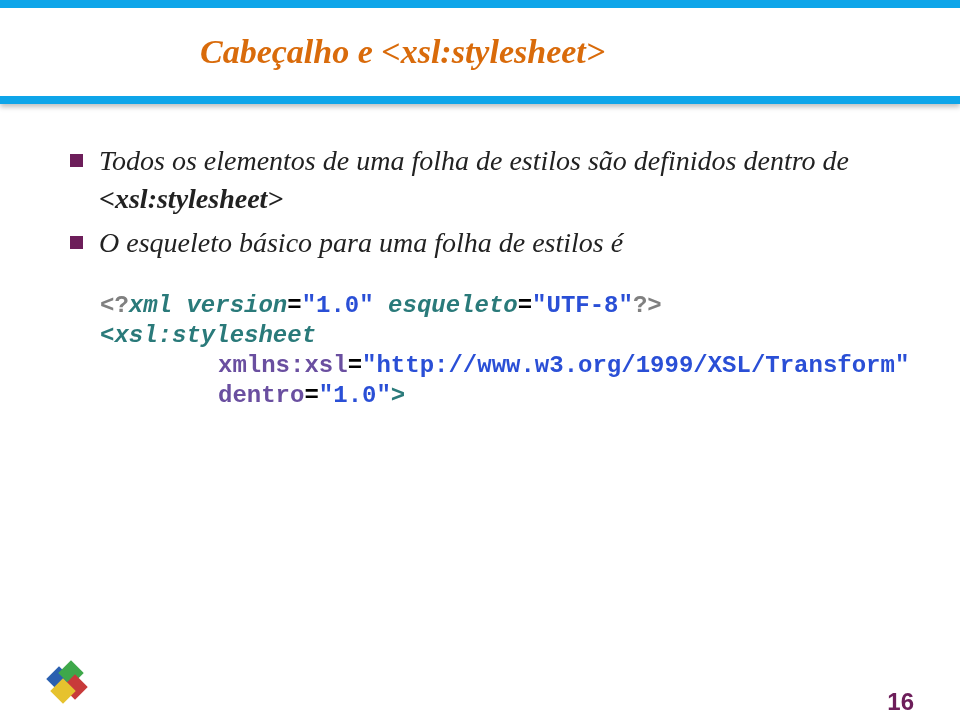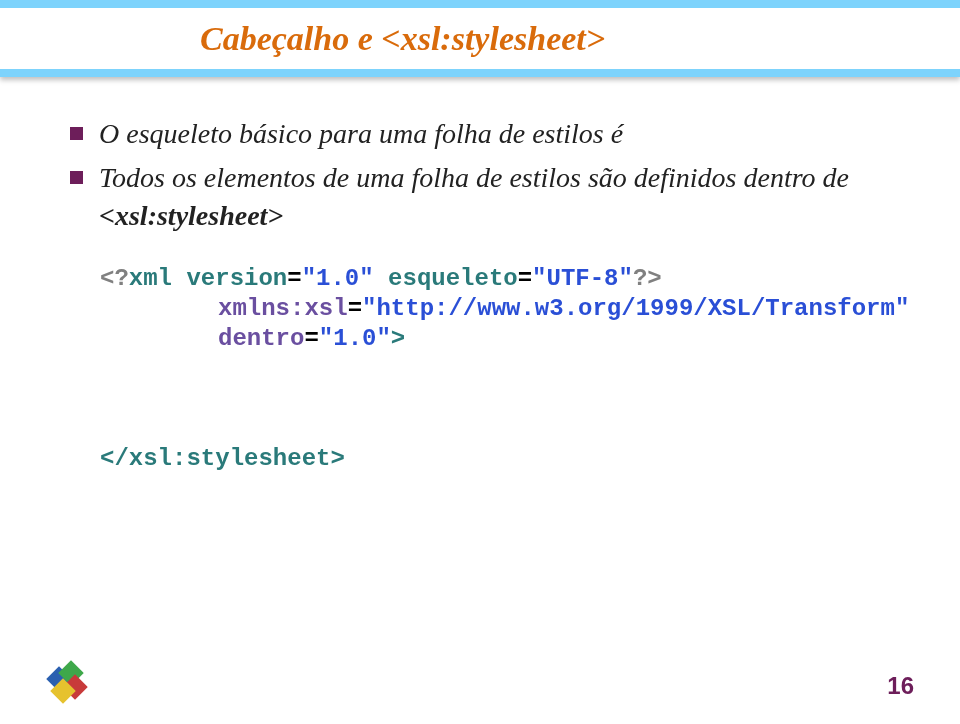--- a/index.html
+++ b/index.html
@@ -3,22 +3,22 @@
 <meta charset="utf-8">
 <style>
   * { margin: 0; padding: 0; box-sizing: border-box; }
   html, body { width: 960px; height: 724px; }
   body {
     font-family: Georgia, 'Times New Roman', serif;
     background: #fff;
     position: relative;
   }
   .title-band {
-    background: #7dd3fc;
-    height: 77px;
+    background: #0ea5e9;
+    height: 104px;
     width: 100%;
     position: relative;
     box-shadow: 0 3px 5px rgba(0,0,0,0.25);
   }
   .title-inner {
     background: #fff;
     position: absolute;
     left: 0;
     top: 8px;
     bottom: 8px;
@@ -58,84 +58,84 @@
   .bullet-text b { font-weight: bold; }
   .code-block {
     font-family: Consolas, 'Courier New', monospace;
     font-size: 24px;
     margin-top: 30px;
     margin-left: 30px;
     line-height: 1.25;
     font-weight: bold;
   }
   .c-gray { color: #808080; }
-  .c-teal { color: #2a7a7a; }
+  .c-teal { color: #2a7a7a; font-style: italic; }
   .c-purple { color: #6a4fa0; margin-left: 8px; }
   .c-blue { color: #2a4fd6; }
   .c-black { color: #000; }
   .logo {
     position: absolute;
     left: 46px;
     bottom: 20px;
   }
   .diamond {
     width: 18px;
     height: 18px;
     position: absolute;
     transform: rotate(45deg);
   }
   .page-num {
     position: absolute;
     right: 46px;
-    bottom: 24px;
+    bottom: 8px;
     font-size: 24px;
     font-weight: bold;
     color: #6d1e5a;
     font-family: Arial, sans-serif;
   }
 </style>
 </head>
 <body>
 
 <div class="title-band">
   <div class="title-inner">
     <div class="title-text">Cabeçalho e &lt;xsl:stylesheet&gt;</div>
   </div>
 </div>
 
 <div class="content">
 
   <div class="bullet-item">
     <div class="bullet-marker"></div>
     <div class="bullet-text">
-      <span>O esqueleto básico para uma folha de estilos é</span>
+      <span>Todos os elementos de uma folha de estilos são definidos dentro de </span><b>&lt;xsl:stylesheet&gt;</b>
     </div>
   </div>
 
   <div class="bullet-item">
     <div class="bullet-marker"></div>
     <div class="bullet-text">
-      <span>Todos os elementos de uma folha de estilos são definidos dentro de </span><b>&lt;xsl:stylesheet&gt;</b>
+      <span>O esqueleto básico para uma folha de estilos é</span>
     </div>
   </div>
 
   <div class="code-block">
     <div>
       <span class="c-gray">&lt;?</span><span class="c-teal">xml version</span><span class="c-black">=</span><span class="c-blue">"1.0"</span><span class="c-teal"> esqueleto</span><span class="c-black">=</span><span class="c-blue">"UTF-8"</span><span class="c-gray">?&gt;</span>
+    </div>
+    <div>
+      <span class="c-teal">&lt;</span><span class="c-teal">xsl:stylesheet</span>
     </div>
     <div style="padding-left: 110px;">
       <span class="c-purple">xmlns:xsl</span><span class="c-black">=</span><span class="c-blue">"http://www.w3.org/1999/XSL/Transform"</span>
     </div>
     <div style="padding-left: 110px;">
       <span class="c-purple">dentro</span><span class="c-black">=</span><span class="c-blue">"1.0"</span><span class="c-teal">&gt;</span>
     </div>
     <div style="height: 90px;"></div>
-    <div>
-      <span class="c-teal">&lt;/</span><span class="c-teal">xsl:stylesheet</span><span class="c-teal">&gt;</span>
-    </div>
   </div>
 
 </div>
 
 <div class="logo" style="width:44px;height:40px;">
   <div class="diamond" style="background:#2a5fb0;left:4px;top:6px;"></div>
   <div class="diamond" style="background:#3ea84a;left:16px;top:0px;"></div>
   <div class="diamond" style="background:#c83a3a;left:20px;top:14px;"></div>
   <div class="diamond" style="background:#e6c22e;left:8px;top:18px;"></div>
 </div>

